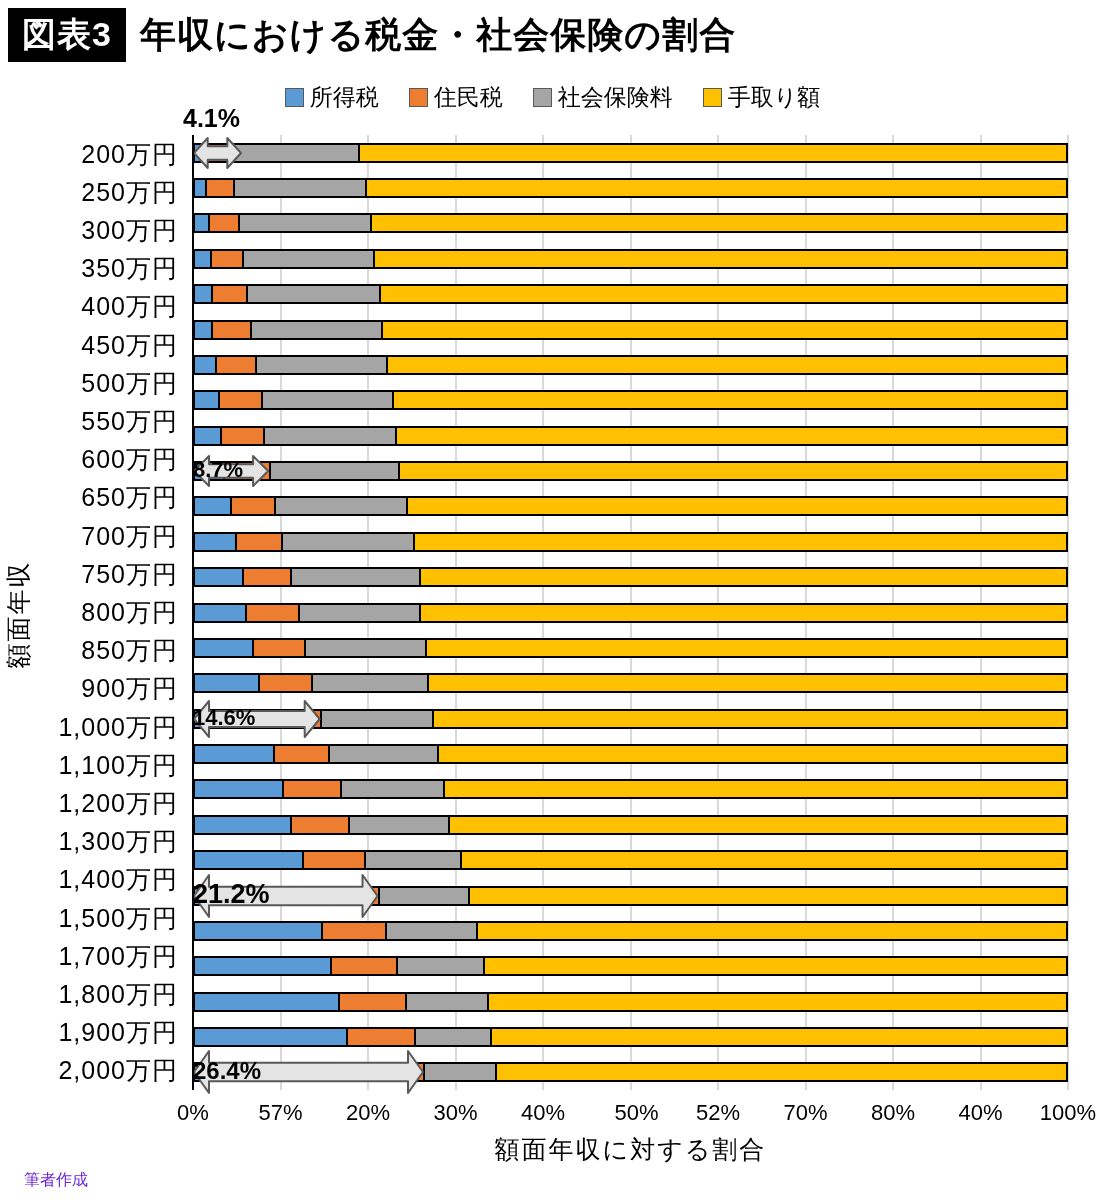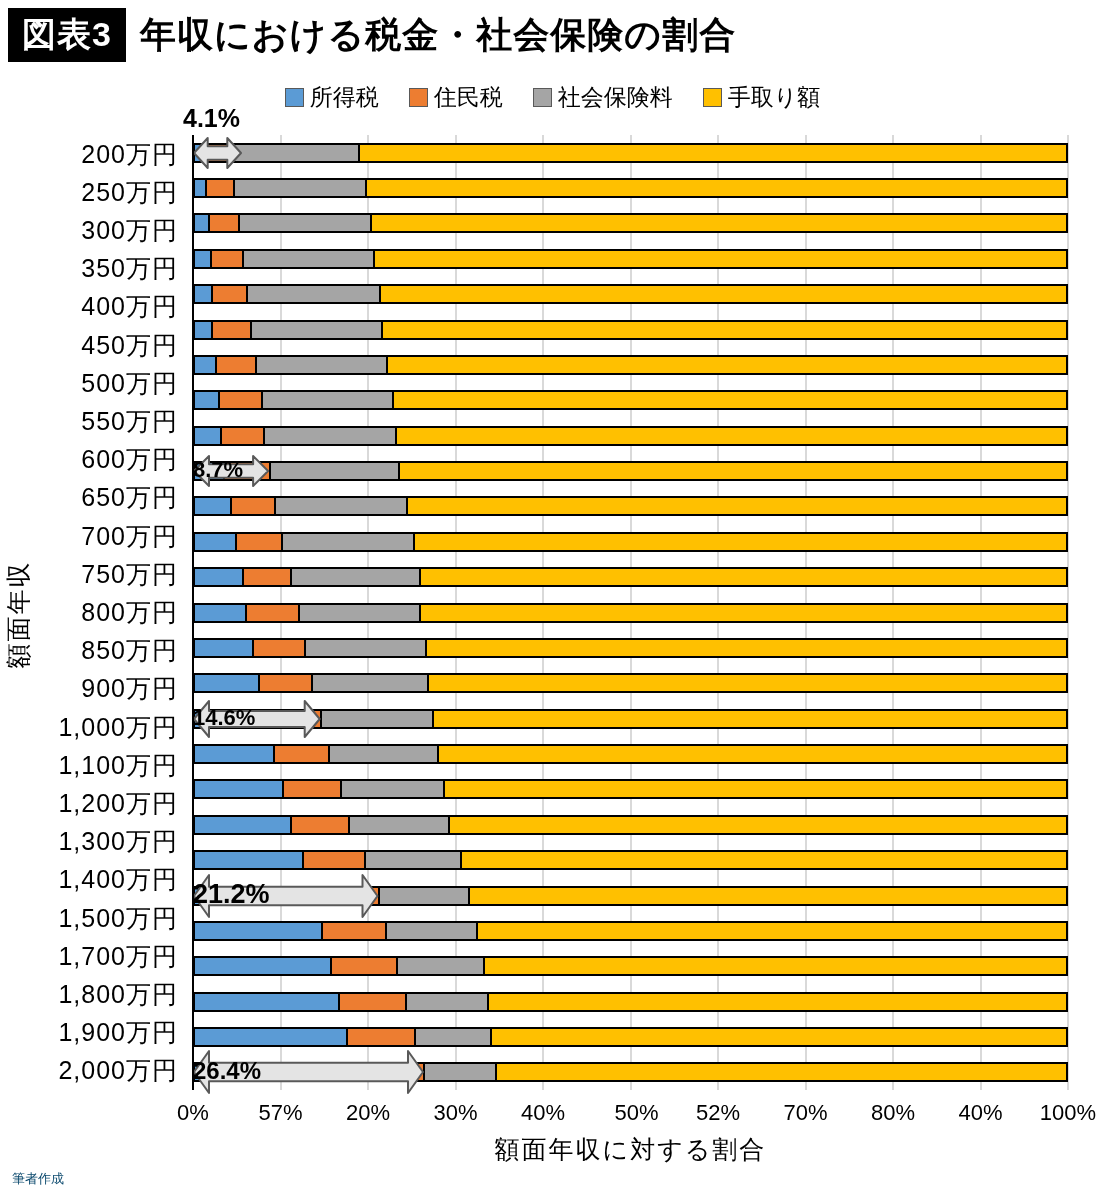--- a/index.html
+++ b/index.html
@@ -38,21 +38,21 @@
            flex-direction:column;z-index:1;}
   .ylabel{flex:1 1 0;display:flex;align-items:center;justify-content:flex-end;
           padding-right:7px;font-size:25px;letter-spacing:1px;}
   .y-title{position:absolute;left:-62px;top:598px;transform:rotate(-90deg);
            transform-origin:center;font-size:25px;letter-spacing:2px;width:160px;text-align:center;}
   
   .xticks{position:absolute;left:193px;top:1100px;width:875px;height:30px;z-index:1;}
   .xtick{position:absolute;transform:translateX(-50%);font-size:22px;white-space:nowrap;}
   .x-title{position:absolute;left:193px;top:1133px;width:875px;text-align:center;
            font-size:25px;letter-spacing:2px;}
-  .footer{position:absolute;left:12px;top:1170px;font-size:13px;color:#0c4a6e;}
+  .footer{position:absolute;left:24px;top:1170px;font-size:16px;color:#6d28d9;}
 </style>
 </head>
 <body>
 
 <div class="header">
   <div class="badge">図表3</div>
   <div class="title">年収における税金・社会保険の割合</div>
 </div>
 
 <div class="legend" id="legend">

